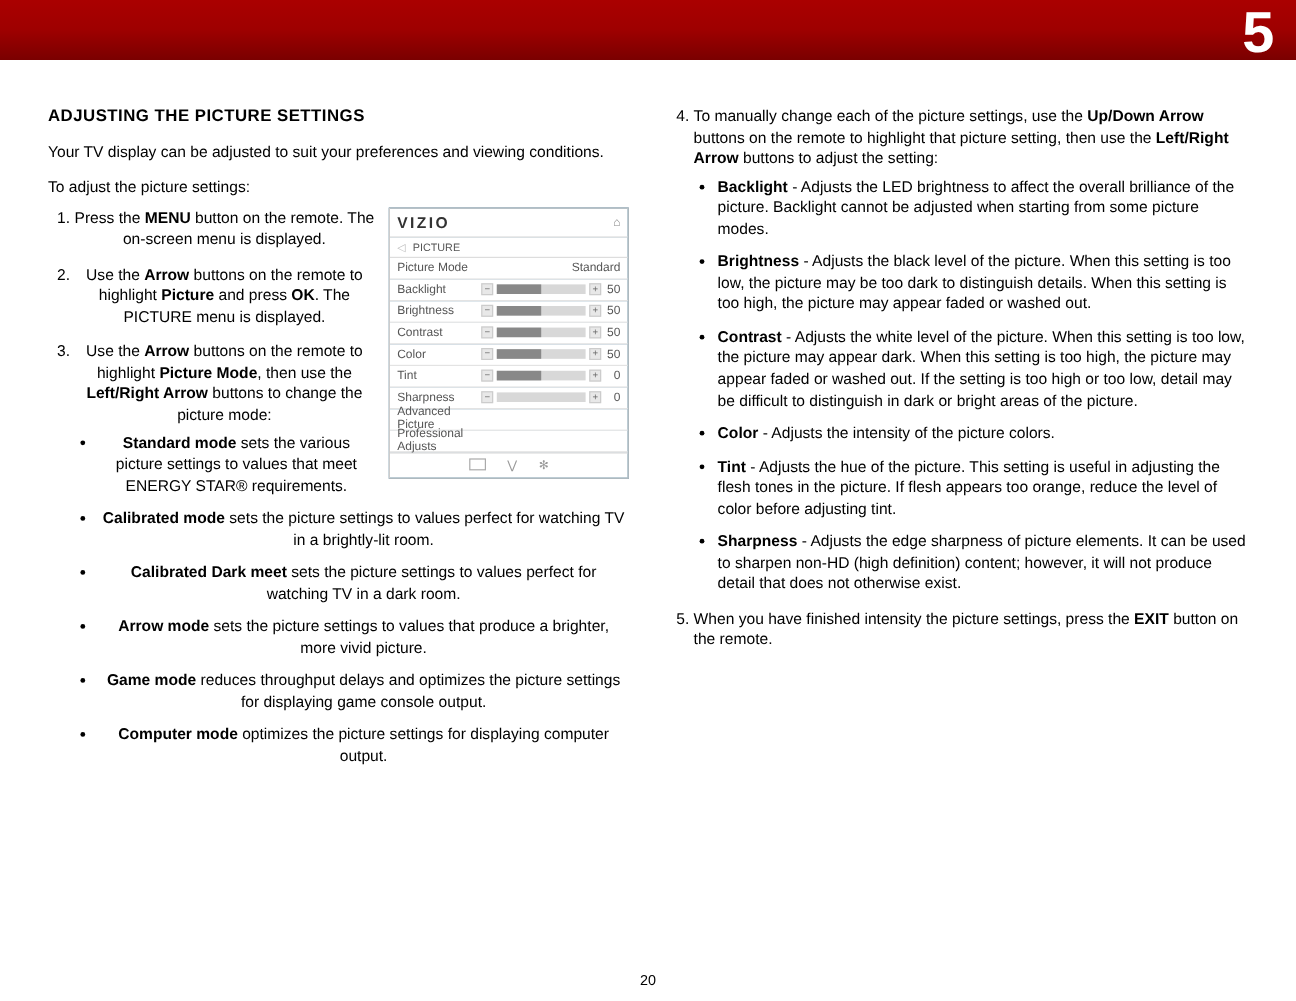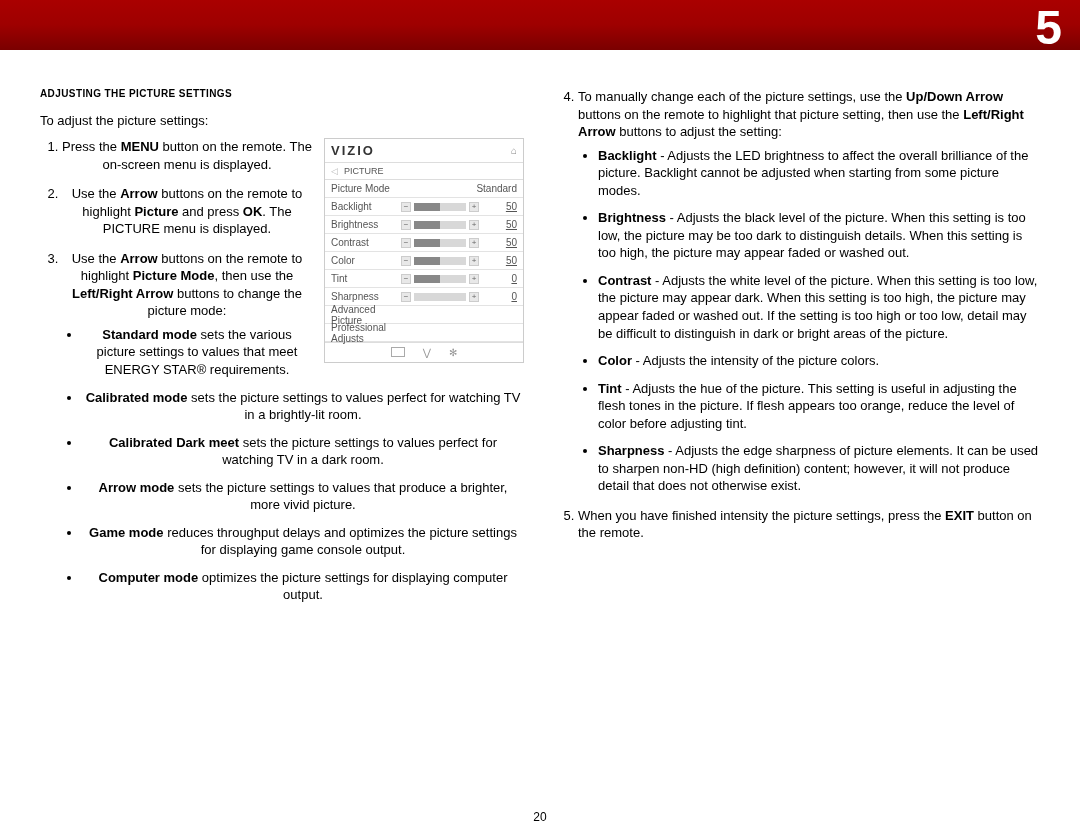--- a/index.html
+++ b/index.html
@@ -27,21 +27,21 @@
     font-weight: bold;
     color: #fff;
   }
   .page {
     padding: 88px 40px 0 40px;
     display: flex;
     gap: 32px;
   }
   .col { flex: 1; }
   h3.section-title {
-    font-size: 10px;
+    font-size: 14px;
     font-weight: bold;
     letter-spacing: 0.4px;
     margin-bottom: 14px;
   }
   p.intro { margin-bottom: 12px; line-height: 1.35; text-align: justify; }
   p.lead { margin-bottom: 10px; }
   ol.steps { list-style: decimal; padding-left: 22px; text-align: center; }
   ol.steps > li { margin-bottom: 12px; line-height: 1.35; }
   ul.bullets { list-style: disc; padding-left: 20px; margin-top: 6px; }
   ul.bullets > li { margin-bottom: 10px; line-height: 1.35; }
@@ -127,23 +127,22 @@
     height: 8px;
     background: #d8d8d8;
     position: relative;
   }
   .slider-fill {
     position: absolute;
     left: 0; top: 0; bottom: 0;
     background: #888;
   }
   .slider-value {
-    width: 38px;
+    width: 16px;
     text-align: right;
-    text-decoration: underline;
   }
   .menu-tip {
     padding: 10px 8px;
     font-size: 7.5px;
     color: #999;
     background: #f2f2f2;
     min-height: 80px;
   }
   .menu-bottom {
     display: flex;
@@ -173,20 +172,21 @@
 </head>
 <body>
 
 <div class="red-band">
   <div class="chapter-number">5</div>
 </div>
 
 <div class="page">
   <div class="col col-left">
     <h3 class="section-title">ADJUSTING THE PICTURE SETTINGS</h3>
+    <p class="intro">Your TV display can be adjusted to suit your preferences and viewing conditions.</p>
     <p class="lead">To adjust the picture settings:</p>
 
     <div class="vizio-menu">
       <div class="vizio-head">
         <span class="vizio-logo">VIZIO</span>
         <span class="home-icon">⌂</span>
       </div>
       <div class="vizio-sub">
         <span class="tri-left">◁</span>
         <span>PICTURE</span>

